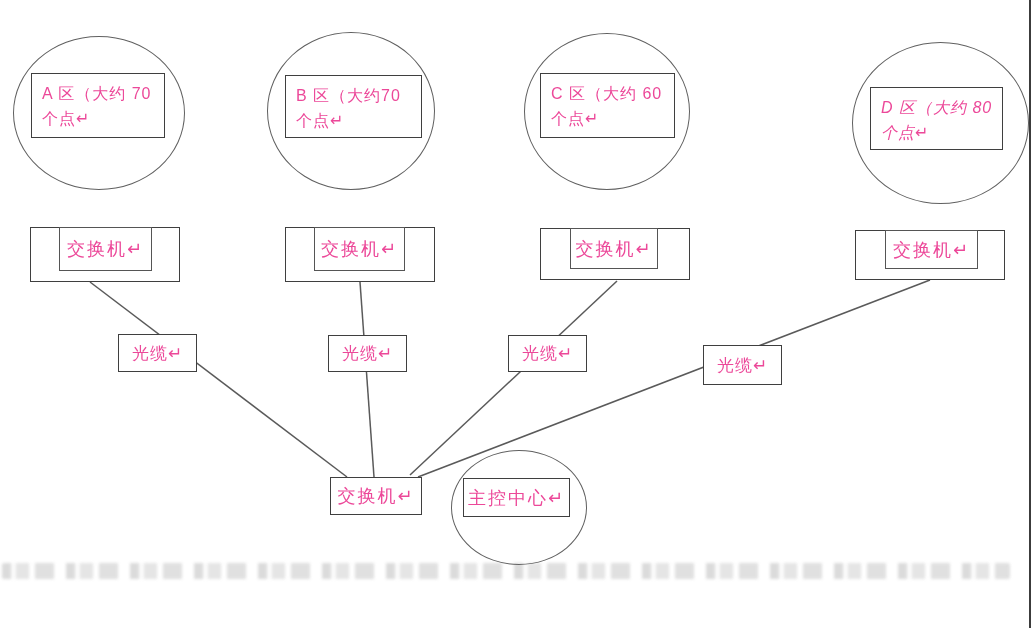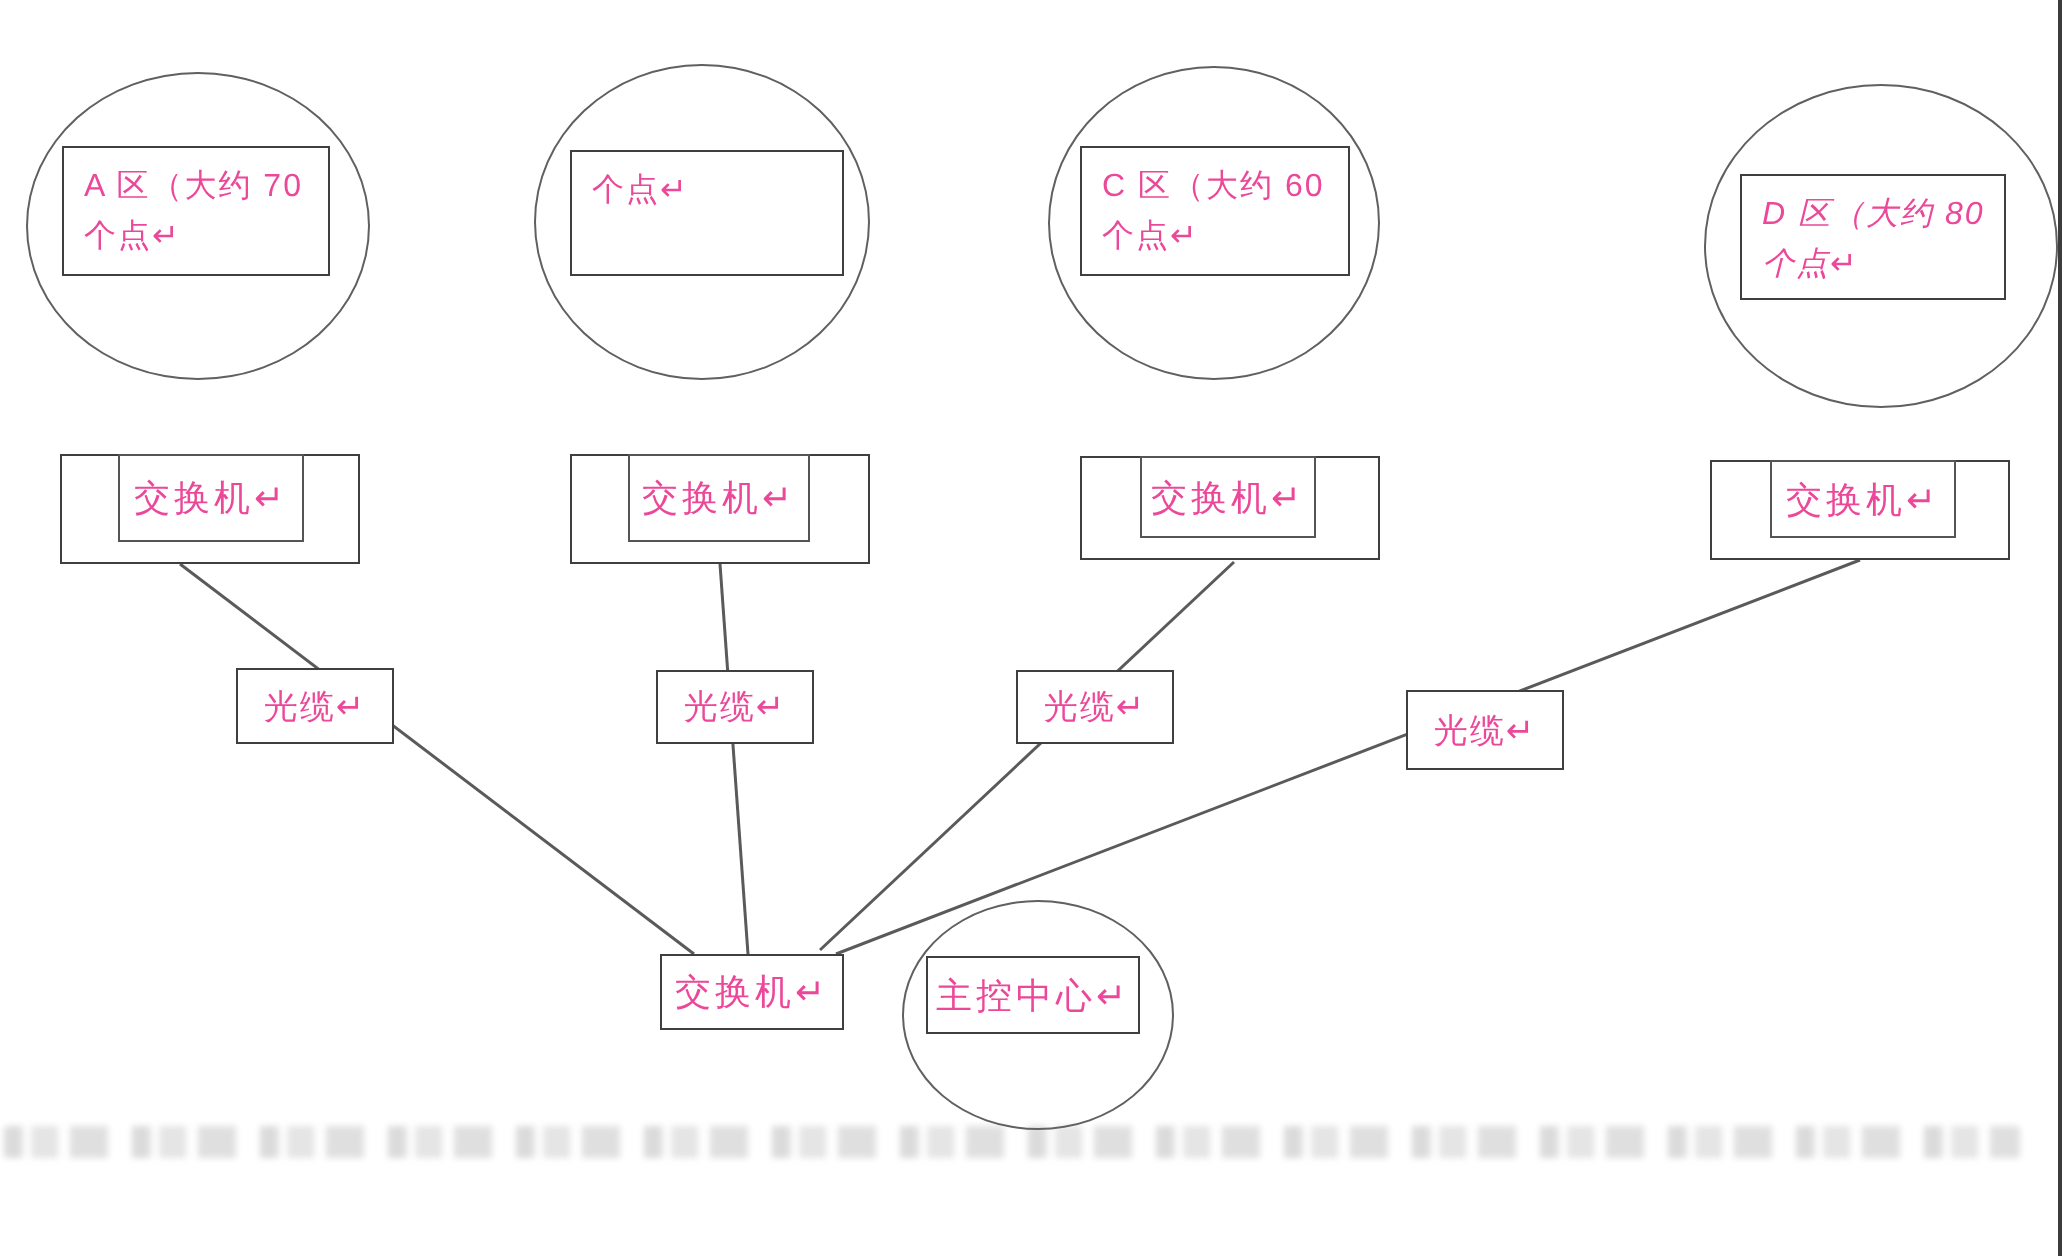--- a/index.html
+++ b/index.html
@@ -65,20 +65,21 @@
   <div class="region-circle" style="left:13px;top:36px;width:170px;height:152px;"></div>
   <div class="region-circle" style="left:267px;top:32px;width:166px;height:156px;"></div>
   <div class="region-circle" style="left:524px;top:33px;width:164px;height:155px;"></div>
   <div class="region-circle" style="left:852px;top:42px;width:175px;height:160px;"></div>
 
   <div class="region-box" style="left:31px;top:73px;width:134px;height:65px;">
     <span class="ln">A 区（大约 70</span>
     <span class="ln">个点↵</span>
   </div>
   <div class="region-box" style="left:285px;top:75px;width:137px;height:63px;">
+    <span class="ln">B 区（大约70</span>
     <span class="ln">个点↵</span>
   </div>
   <div class="region-box" style="left:540px;top:73px;width:135px;height:65px;">
     <span class="ln">C 区（大约 60</span>
     <span class="ln">个点↵</span>
   </div>
   <div class="region-box" style="left:870px;top:87px;width:133px;height:63px;font-style:italic;">
     <span class="ln">D 区（大约 80</span>
     <span class="ln">个点↵</span>
   </div>

